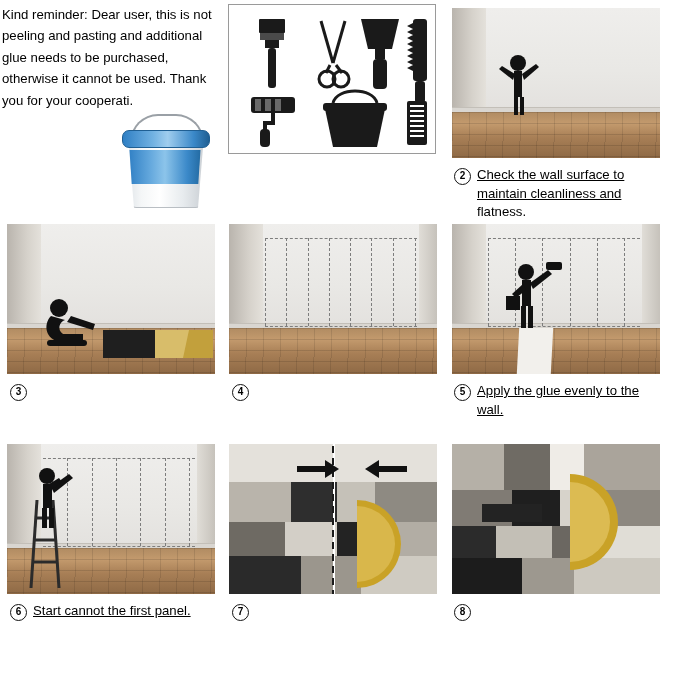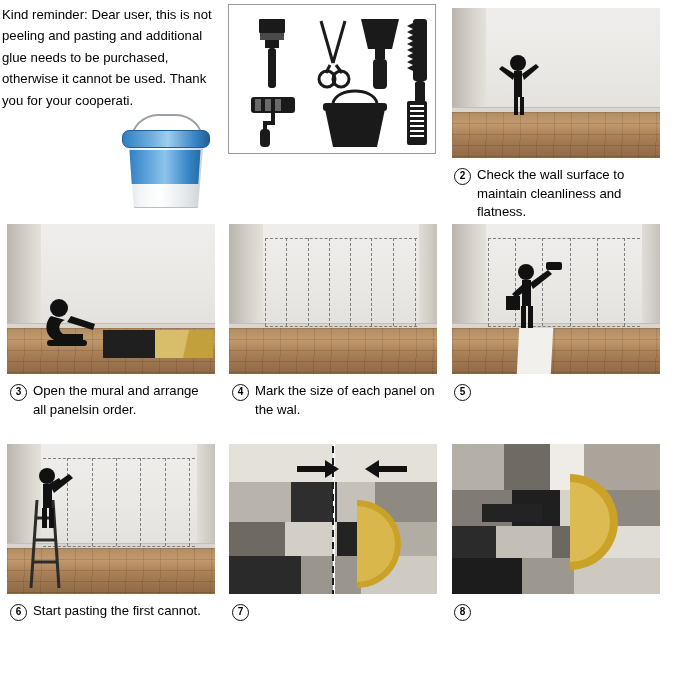--- a/index.html
+++ b/index.html
@@ -193,21 +193,21 @@
     flex: 0 0 auto;
     width: 15px; height: 15px;
     border: 1.4px solid #111;
     border-radius: 50%;
     font-size: 10px;
     line-height: 13px;
     text-align: center;
     font-weight: 700;
     margin-top: 2px;
   }
-  .caption .txt { flex: 1 1 auto; }
+  .caption .txt { flex: 1 1 auto; text-decoration: underline; }
 </style>
 </head>
 <body>
 
 <div class="sheet">
   <div class="grid">
 
     <div class="cell intro">
       <p>Kind reminder: Dear user, this is not peeling and pasting and additional glue needs to be purchased, otherwise it cannot be used. Thank you for your cooperati.</p>
       <div class="bucket">
@@ -319,21 +319,20 @@
           <rect x="6" y="44" width="40" height="6" rx="3"></rect>
         </svg>
         <svg style="position:absolute; left:96px; top:104px;" width="110" height="32" viewBox="0 0 110 32">
           <rect x="0" y="2" width="110" height="28" fill="#1f1f1f"></rect>
           <path d="M52 2 L110 2 L110 30 L52 30 Z" fill="#c2a03c"></path>
           <path d="M52 2 L86 2 L80 30 L52 30 Z" fill="#d8bd6a"></path>
         </svg>
       </div>
       <div class="caption">
         <div class="num">3</div>
-        <div class="txt">Open the mural and arrange all panelsin order.</div>
       </div>
     </div>
 
     <div class="cell">
       <div class="photo">
         <div class="wall"></div>
         <div class="wall-left"></div>
         <div class="wall-right"></div>
         <div class="baseboard"></div>
         <div class="floor"></div>
@@ -345,21 +344,20 @@
           <i style="left:28%;"></i>
           <i style="left:42%;"></i>
           <i style="left:56%;"></i>
           <i style="left:70%;"></i>
           <i style="left:84%;"></i>
           <i style="left:99%;"></i>
         </div>
       </div>
       <div class="caption">
         <div class="num">4</div>
-        <div class="txt">Mark the size of each panel on the wal.</div>
       </div>
     </div>
 
     <div class="cell">
       <div class="photo">
         <div class="wall"></div>
         <div class="wall-left"></div>
         <div class="wall-right"></div>
         <div class="baseboard"></div>
         <div class="floor"></div>
@@ -380,20 +378,21 @@
           <rect x="15" y="46" width="5" height="22"></rect>
           <rect x="22" y="46" width="5" height="22"></rect>
           <path d="M24 23 L42 10 L46 14 L27 29 Z"></path>
           <rect x="40" y="2" width="16" height="8" rx="2"></rect>
           <path d="M17 24 L6 34 L10 38 L20 30 Z"></path>
           <rect x="0" y="36" width="14" height="14"></rect>
         </svg>
       </div>
       <div class="caption">
         <div class="num">5</div>
+        <div class="txt">Apply the glue evenly to the wall.</div>
       </div>
     </div>
 
     <div class="cell">
       <div class="photo">
         <div class="wall"></div>
         <div class="wall-left"></div>
         <div class="wall-right"></div>
         <div class="baseboard"></div>
         <div class="floor"></div>
@@ -420,21 +419,21 @@
           <circle cx="18" cy="10" r="8"></circle>
           <rect x="14" y="18" width="9" height="24"></rect>
           <rect x="13" y="42" width="5" height="20"></rect>
           <rect x="20" y="42" width="5" height="20"></rect>
           <path d="M22 21 L40 8 L44 12 L25 27 Z"></path>
           <path d="M15 21 L30 12 L33 16 L18 27 Z"></path>
         </svg>
       </div>
       <div class="caption">
         <div class="num">6</div>
-        <div class="txt">Start pasting the first cannot.</div>
+        <div class="txt">Start cannot the first panel.</div>
       </div>
     </div>
 
     <div class="cell">
       <div class="photo">
         <div class="mural">
           <svg width="210" height="150" viewBox="0 0 210 150" preserveAspectRatio="none">
             <rect x="0" y="0" width="210" height="150" fill="#d7d3cc"></rect>
             <rect x="0" y="0" width="210" height="38" fill="#e4e1db"></rect>
             <rect x="0" y="38" width="62" height="40" fill="#b9b4ab"></rect>

